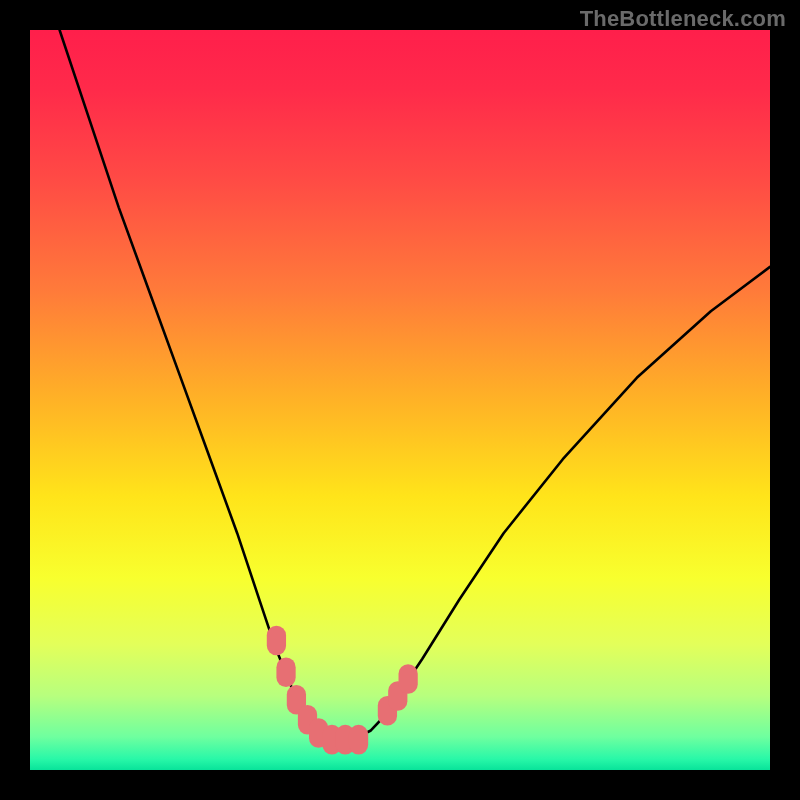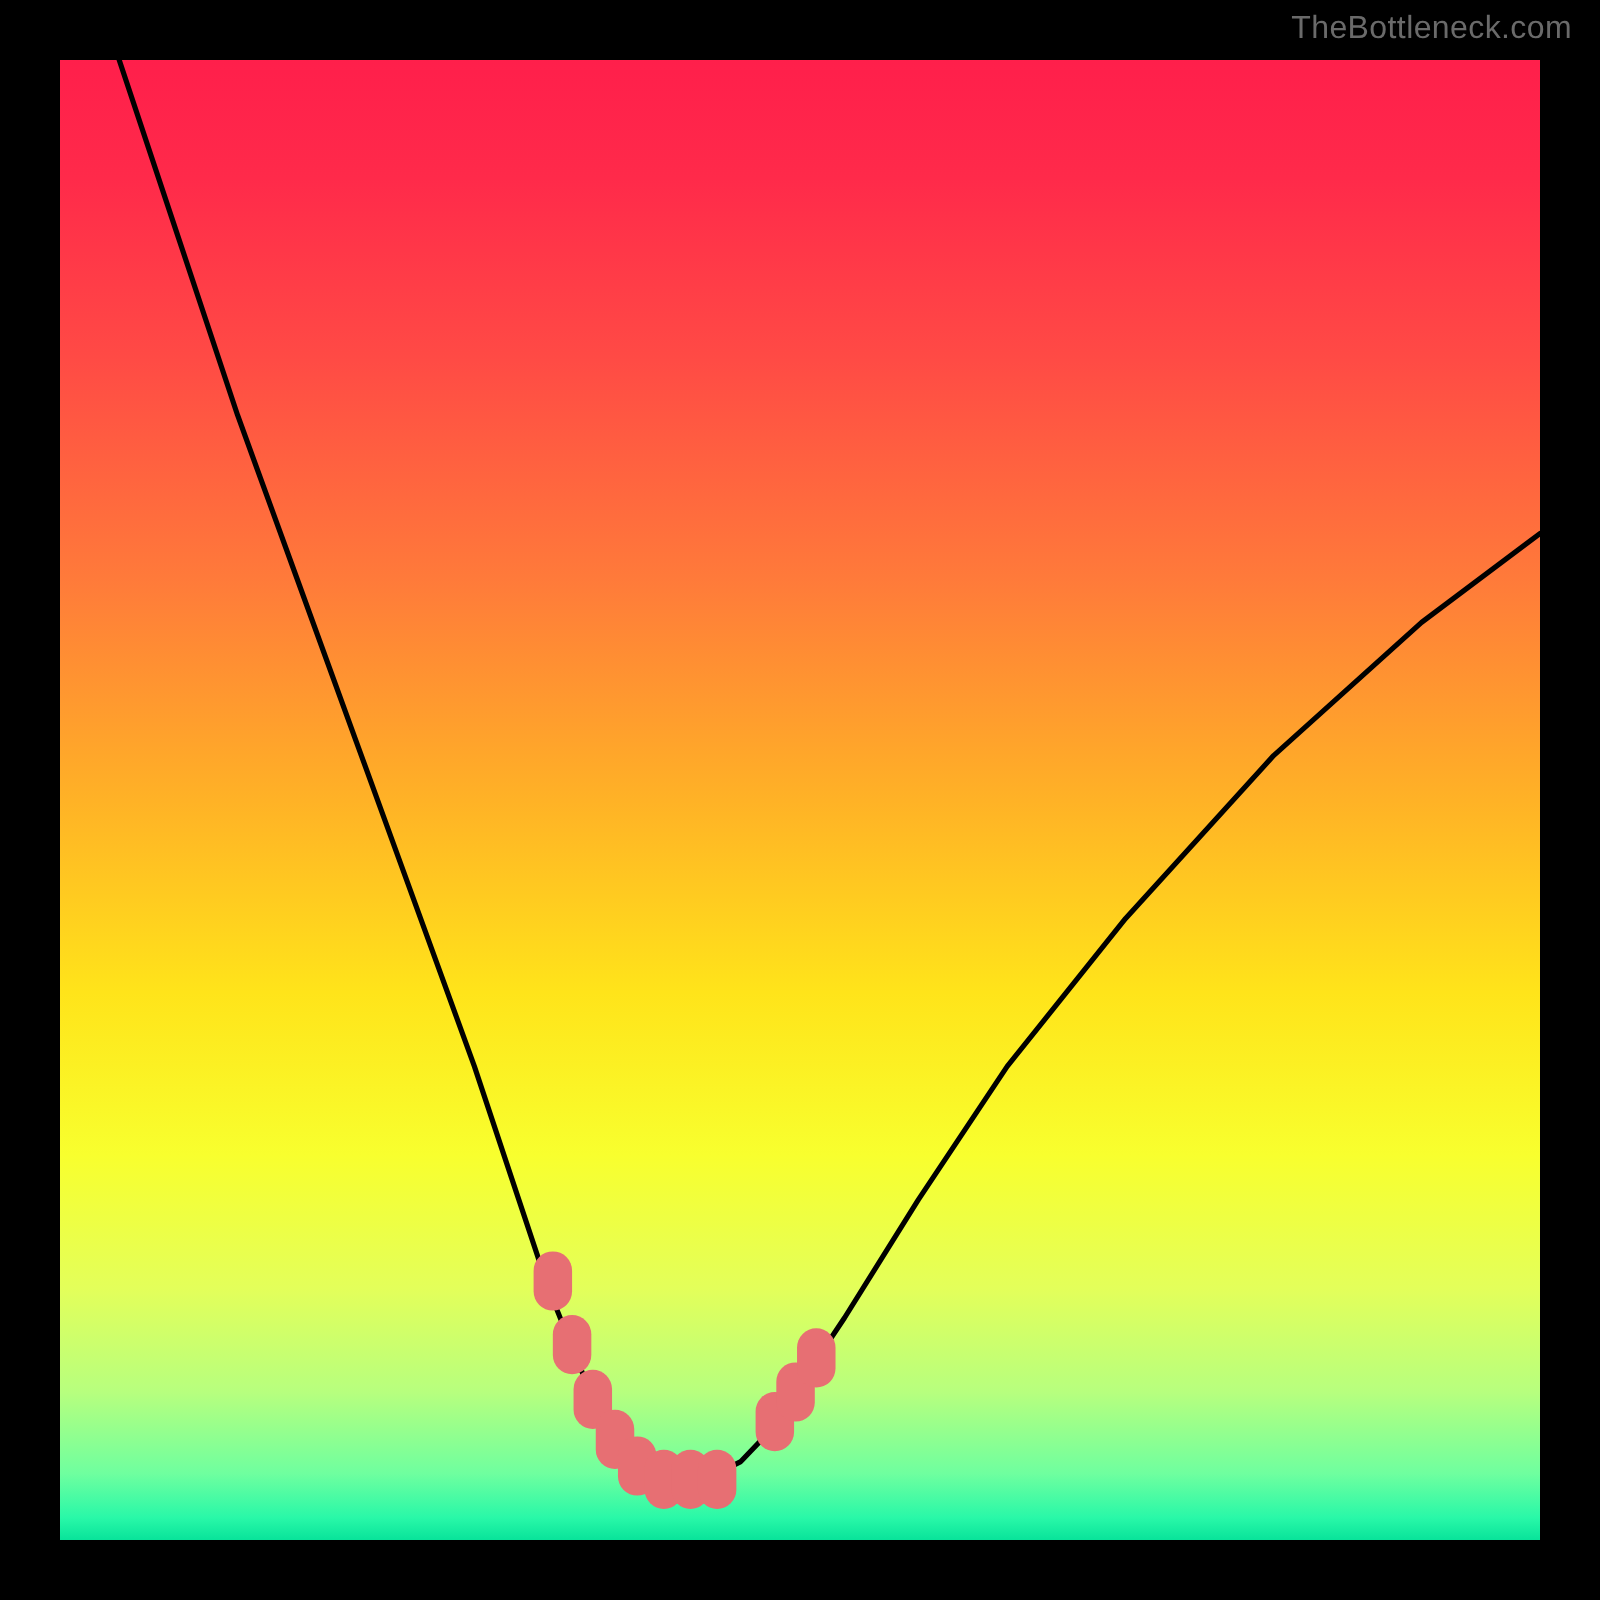--- a/index.html
+++ b/index.html
@@ -40,22 +40,22 @@
     top: 0;
     width: 100%;
     height: 100%;
     overflow: visible;
   }
   .watermark {
     position: absolute;
     top: 6px;
     right: 14px;
     color: #6a6a6a;
-    font-size: 16px;
-    font-weight: 400;
+    font-size: 22px;
+    font-weight: 700;
     letter-spacing: 0.2px;
     user-select: none;
   }
 </style>
 </head>
 <body>
 
 <div class="frame">
   <div class="plot">
     <svg class="gradient" viewBox="0 0 100 100" preserveAspectRatio="none">

